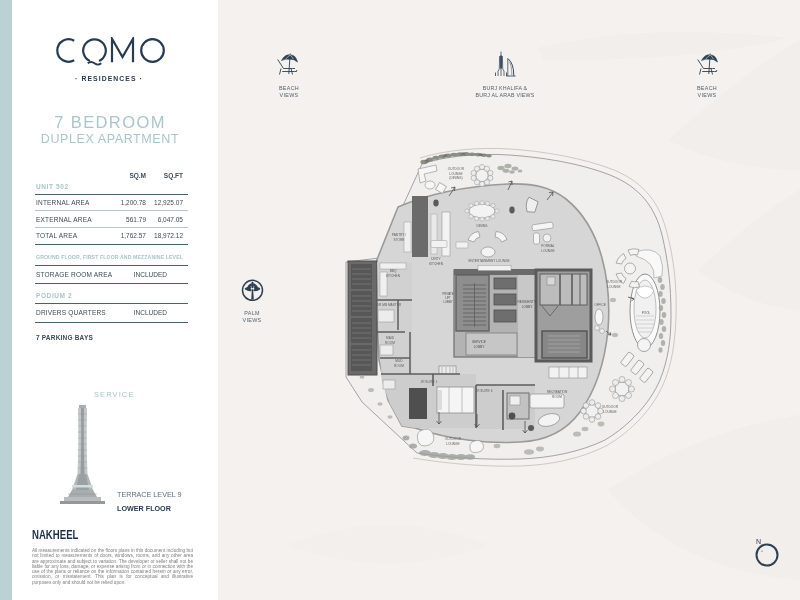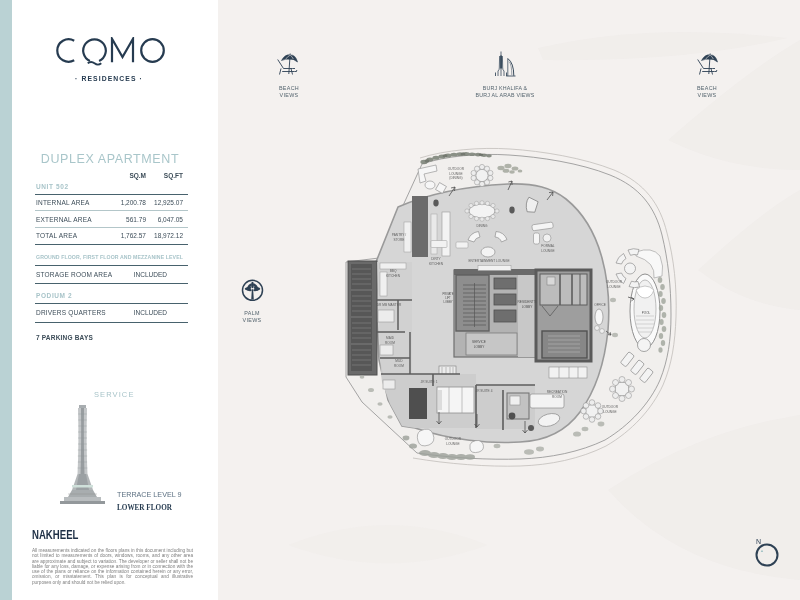--- a/index.html
+++ b/index.html
@@ -30,22 +30,23 @@
     <path d="M19.2,3.7 A11.3,11.3 0 1 0 19.2,23.3"></path>
     <path d="M34.9,23.9 A11.3,11.3 0 1 1 44.1,23.9"></path>
     <path d="M32.7,26.3 q3.4,-2.7 6.8,0 q3.4,2.7 6.8,0" stroke-width="1.8"></path>
     <path d="M57,25.3 L57,1.8 L67.5,20 L78,1.8 L78,25.3"></path>
     <circle cx="97.5" cy="13.5" r="11.3"></circle>
   </g>
 </svg>
 
 <div class="abs" style="left:6px;top:75px;width:206px;text-align:center;font-size:6.8px;letter-spacing:1.1px;color:#263b50;font-weight:bold;">· RESIDENCES ·</div>
 
-
-<div class="abs" style="left:7px;top:132px;width:206px;text-align:center;font-size:12.5px;letter-spacing:0.6px;color:#a9c6ca;margin-top:20px;">DUPLEX APARTMENT</div>
+<div class="abs" style="left:7px;top:113px;width:206px;text-align:center;font-size:16.5px;letter-spacing:1.4px;color:#a9c6ca;">7 BEDROOM</div>
+
+<div class="abs" style="left:7px;top:132px;width:206px;text-align:center;font-size:12.5px;letter-spacing:0.6px;color:#a9c6ca;">DUPLEX APARTMENT</div>
 
 <div class="abs" style="left:35px;top:0;width:153px;height:350px;font-size:6.5px;color:#3c4c58;">
 
   <span style="position:absolute;top:172px;right:42px;font-weight:bold;">SQ.M</span>
 
   <span style="position:absolute;top:172px;right:5px;font-weight:bold;">SQ.FT</span>
 
   <span style="position:absolute;top:183px;left:1px;color:#a8c4c9;font-weight:bold;letter-spacing:0.6px;">UNIT 502</span>
   <div style="position:absolute;top:194px;left:0;right:0;border-top:1px solid #48626d;"></div>
 
@@ -107,21 +108,21 @@
     <rect x="10" y="97" width="45" height="3" fill="#93989b"></rect>
     <rect x="22" y="81" width="21" height="2.5" fill="#cfe0da"></rect>
     <g stroke="#888" stroke-width="0.4">
           <line x1="18" y1="90" x2="47" y2="90"></line>
         </g>
   </g>
 </svg>
 
 <div class="abs" style="left:117px;top:490px;font-size:7.2px;letter-spacing:0px;color:#5c7082;">TERRACE LEVEL 9</div>
 
-<div class="abs" style="left:117px;top:503.5px;font-size:7.2px;letter-spacing:0px;color:#263b50;font-weight:bold;font-family:Liberation Serif, serif;">LOWER FLOOR</div>
+<div class="abs" style="left:117px;top:503.5px;font-size:7.2px;letter-spacing:0px;color:#263b50;font-weight:bold;">LOWER FLOOR</div>
 
 <div class="abs" style="left:32px;top:528px;font-size:12px;font-weight:bold;color:#1e2f45;letter-spacing:0px;transform:scaleX(0.8);transform-origin:left;">NAKHEEL</div>
 
 <div class="abs" style="left:32px;top:548px;width:161px;font-size:4.7px;line-height:5.3px;color:#7d7d7d;text-align:justify;">All measurements indicated on the floors plans in this document including but not limited to measurements of doors, windows, rooms, and any other area are approximate and subject to variation. The developer or seller shall not be liable for any loss, damage, or expense arising from or in connection with the use of the plans or reliance on the information contained herein or any error, omission, or misstatement. This plan is for conceptual and illustrative purposes only and should not be relied upon.</div>
 
 <svg class="abs" style="left:277px;top:52px;" width="21" height="25" viewBox="0 0 21 25">
   <g stroke="#2e4154" fill="none" stroke-width="0.9">
     <path d="M13.2,1.5 L11.8,22"></path>
     <path d="M4.5,8.5 Q8,2 13.2,3 Q18.5,2.5 20.5,10 Q16.5,6.5 13,7.3 Q8.5,6.6 4.5,8.5 Z" fill="#2e4154" stroke-width="0.6"></path>
     <path d="M8.7,7.2 Q10.8,4 13.2,3.2" stroke="#f4f1ef" stroke-width="0.55"></path>

